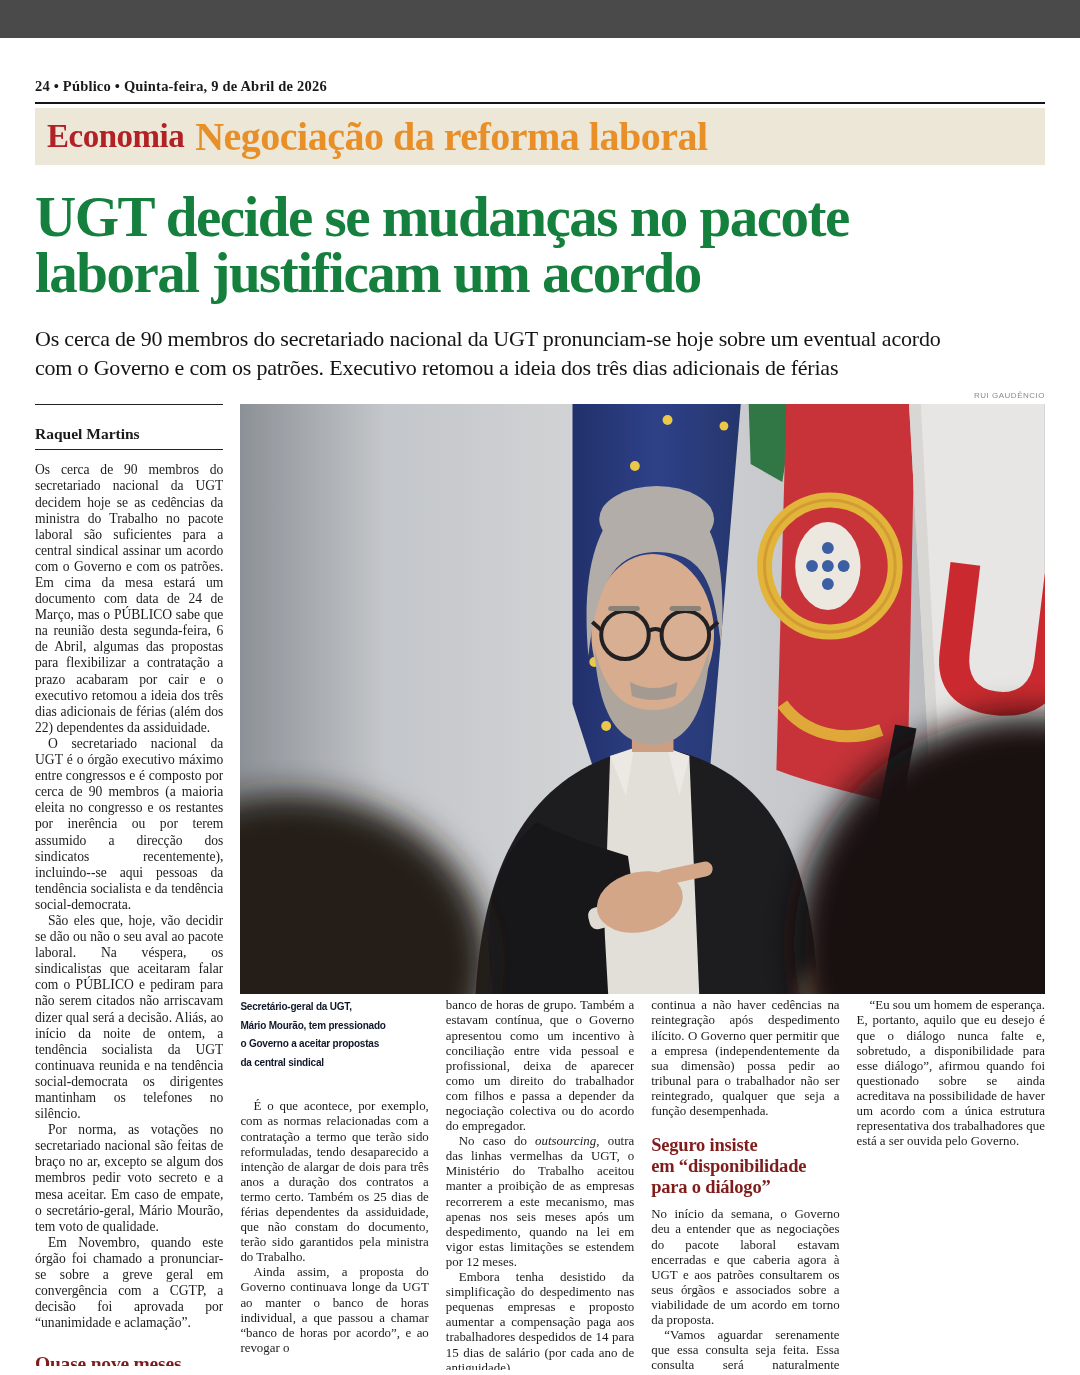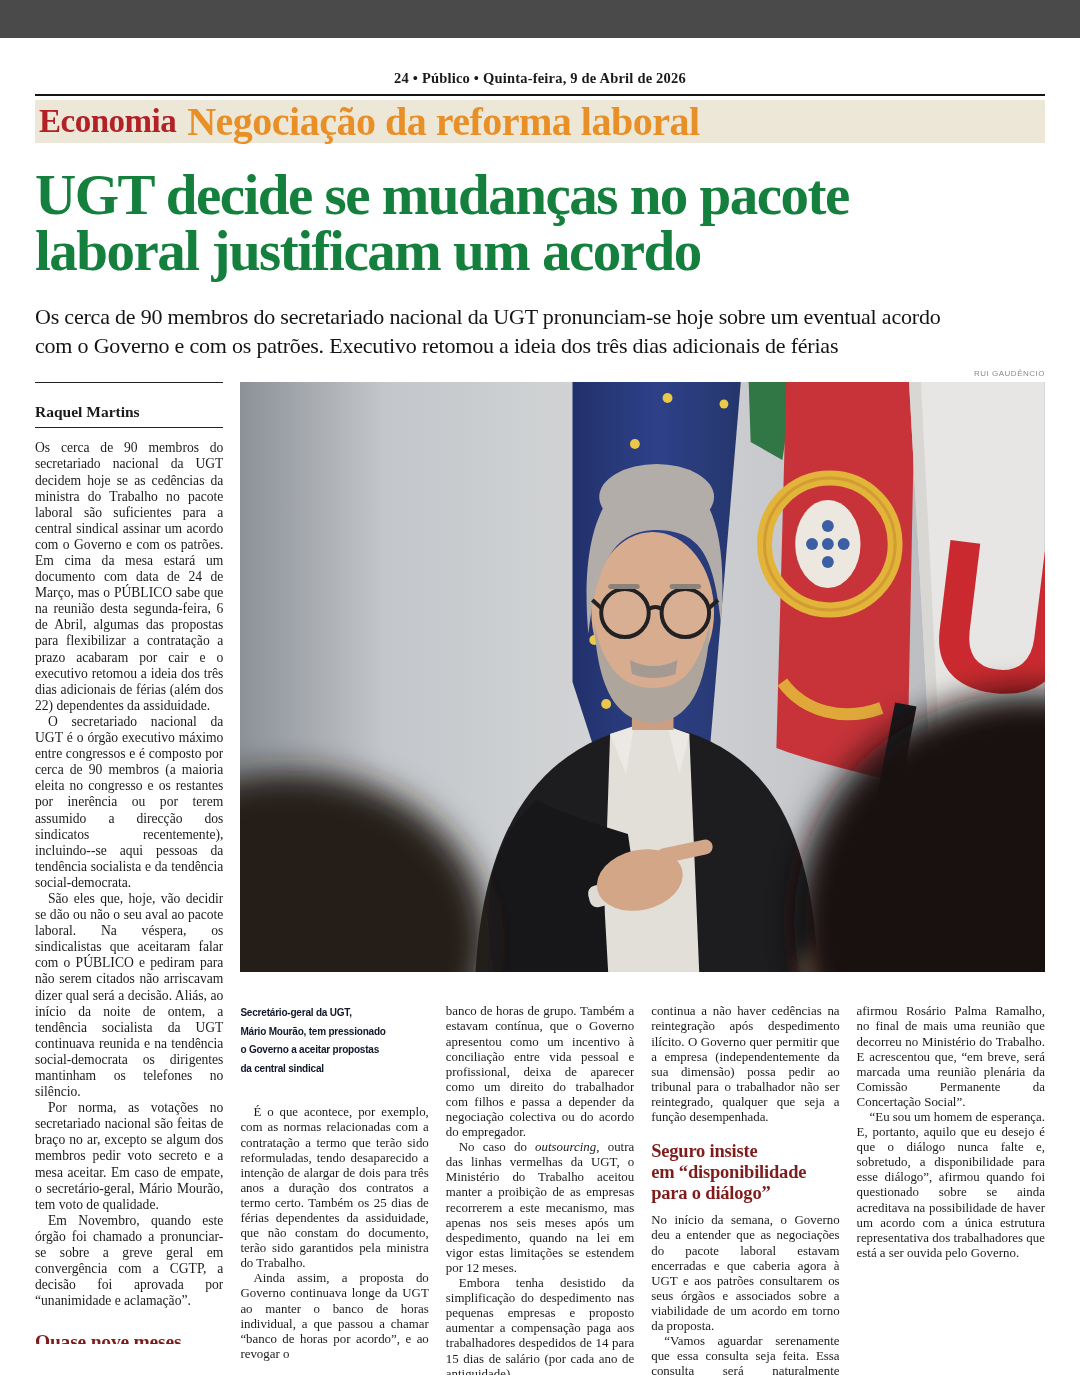--- a/index.html
+++ b/index.html
@@ -4,40 +4,40 @@
 <style>
   * { margin:0; padding:0; box-sizing:border-box; }
   html,body { background:#ffffff; }
   body { width:1080px; height:1375px; position:relative; overflow:hidden;
          font-family:"Liberation Serif", serif; color:#1a1a1a; }
 
   .topbar { height:38px; width:100%; background:#4a4a4a; }
 
   .content { padding:0 35px; }
 
-  .masthead { margin-top:32px; font-size:14.5px; font-weight:bold; letter-spacing:.2px;text-align:center; }
+  .masthead { margin-top:40px; font-size:14.5px; font-weight:bold; letter-spacing:.2px; }
   .rule { margin-top:7px; border-top:2px solid #141414; }
 
-  .band { margin-top:4px; background:#ece7d6; height:43px; display:flex; align-items:center;
-          padding:0 4px; gap:11px; }
+  .band { margin-top:4px; background:#ece7d6; height:57px; display:flex; align-items:center;
+          padding:0 12px; gap:11px; }
   .band .section { color:#b22126; font-size:33px; font-weight:bold; letter-spacing:-.5px; }
   .band .kicker  { color:#e88f28; font-size:40px; font-weight:bold; letter-spacing:-.5px; }
 
   h1.headline { margin-top:24px; font-size:57px; line-height:.99; font-weight:bold;
                 letter-spacing:-1.5px; white-space:pre-line; color:#15803d; }
 
   .standfirst { margin-top:22px; font-size:22px; line-height:1.33; white-space:pre-line;
                 color:#141414; letter-spacing:-.2px; }
 
   .grid { margin-top:22px; display:grid; grid-template-columns:repeat(5, 1fr);
           column-gap:17px; }
 
   .col1 { grid-column:1; grid-row:1 / span 2; height:962px; overflow:hidden; }
   .photo-wrap { grid-column:2 / 6; grid-row:1; position:relative; height:590px;
-                margin-bottom:32px; }
+                margin-bottom:4px; }
   .credit { position:absolute; top:-13px; right:0; font-family:"Liberation Sans", sans-serif;
             font-size:8px; color:#8a8a8a; letter-spacing:.5px; }
   .photo { width:100%; height:590px; display:block; background:#c7cacd; }
 
   .colB { grid-row:2; height:372px; overflow:hidden; }
   .c2 { grid-column:2; } .c3 { grid-column:3; } .c4 { grid-column:4; } .c5 { grid-column:5; }
 
   .byline-block { border-top:1.5px solid #222; border-bottom:1px solid #222;
                   padding:20px 0 6px 0; margin-bottom:12px; }
   .byline { font-size:15.5px; font-weight:bold; }
@@ -214,18 +214,17 @@
       </div>
     <div class="colB c4">
         <p class="blk-p">continua a não haver cedências na reintegração após despedimento ilícito. O Governo quer permitir que a empresa (independentemente da sua dimensão) possa pedir ao tribunal para o trabalhador não ser reintegrado, qualquer que seja a função desempenhada.</p>
         <h3 class="blk-subhead">Seguro insiste
 em “disponibilidade
 para o diálogo”</h3>
         <p class="blk-p">No início da semana, o Governo deu a entender que as negociações do pacote laboral estavam encerradas e que caberia agora à UGT e aos patrões consultarem os seus órgãos e associados sobre a viabilidade de um acordo em torno da proposta.</p>
         <p class="blk-p-indent">“Vamos aguardar serenamente que essa consulta seja feita. Essa consulta será naturalmente definitiva”,</p>
       </div>
     <div class="colB c5">
-        <p class="blk-p">afirmou Rosário Palma Ramalho, no final de mais uma reunião que decorreu no Ministério do Trabalho. E acrescentou que, “em breve, será marcada uma reunião plenária da Comissão Permanente da Concertação Social”.</p>
         <p class="blk-p-indent">“Eu sou um homem de esperança. E, portanto, aquilo que eu desejo é que o diálogo nunca falte e, sobretudo, a disponibilidade para esse diálogo”, afirmou quando foi questionado sobre se ainda acreditava na possibilidade de haver um acordo com a única estrutura representativa dos trabalhadores que está a ser ouvida pelo Governo.</p>
       </div>
 
   </div>
 </div>
 
 </body></html>

